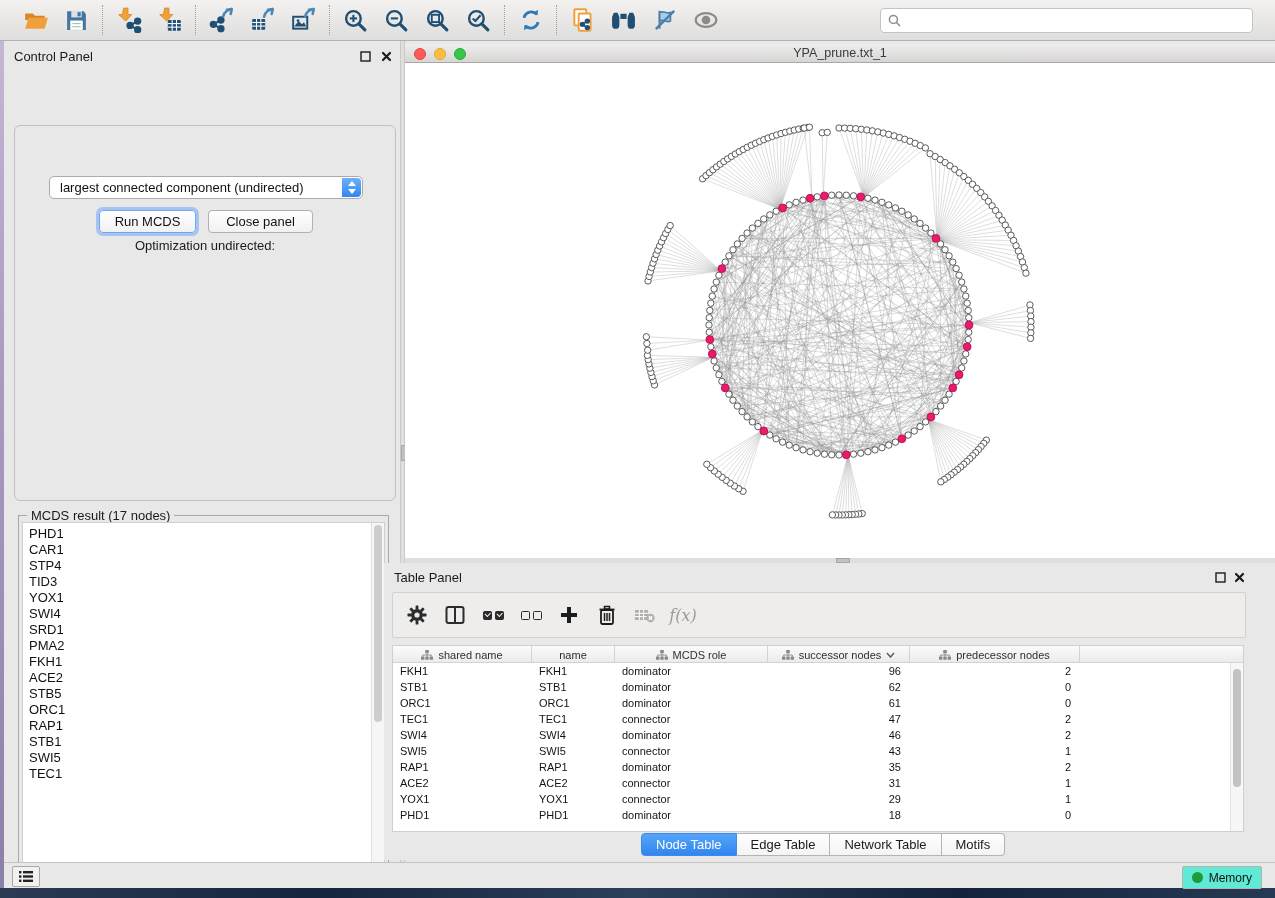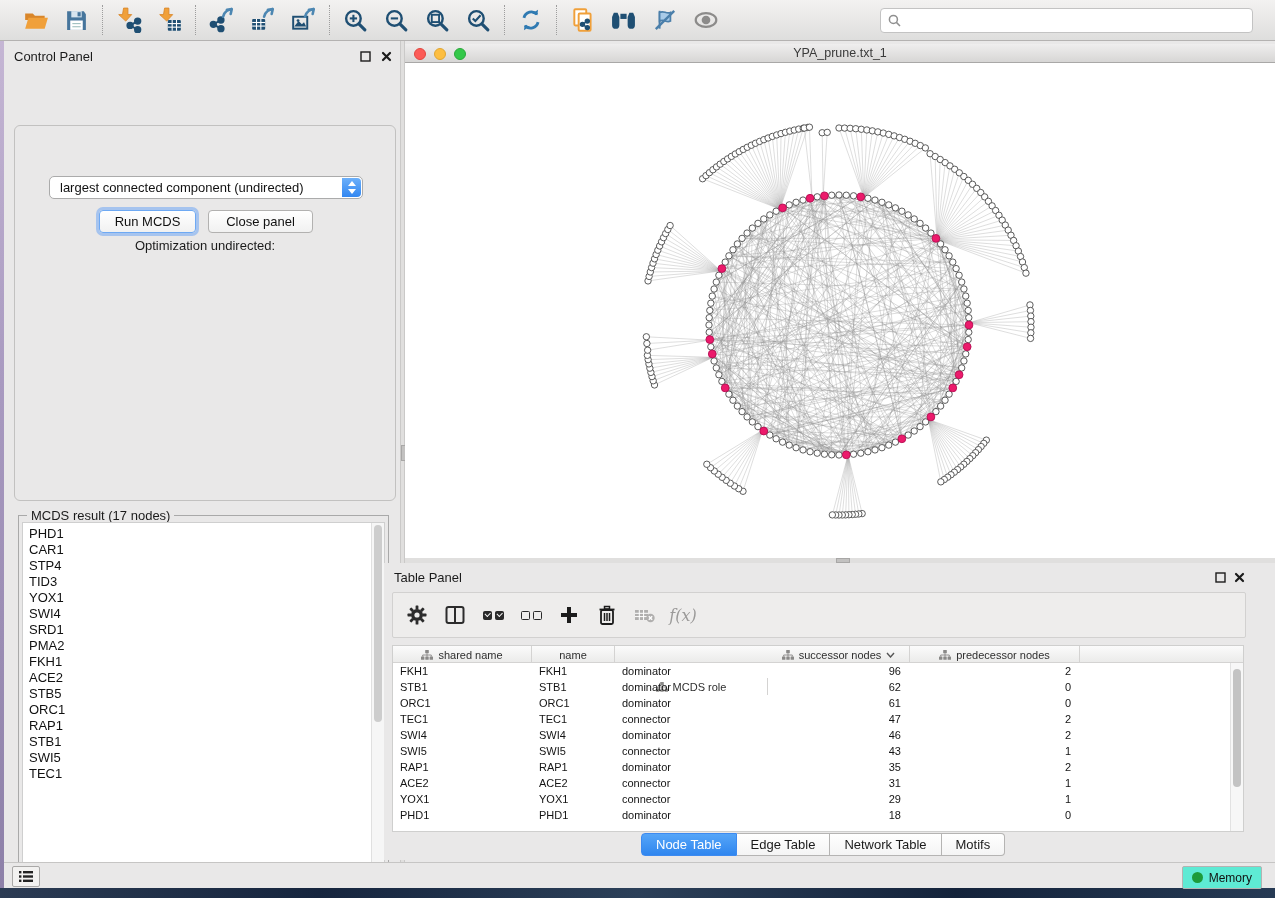--- a/index.html
+++ b/index.html
@@ -1248,21 +1248,21 @@
               </g>
               <g stroke="#8a8988" stroke-width="0.9" fill="none">
                 <path d="M6 3.2 V5 M1.7 6.5 V5 H10.3 V6.5 M6 5 V6.5"></path>
               </g>
             </svg>
             <span>shared name</span>
           </div>
           <div class="nt-hcell" style="width: 83px;">
             <span>name</span>
           </div>
-          <div class="nt-hcell" style="width: 153px; margin-top: 32px;">
+          <div class="nt-hcell" style="width: 153px;">
             <svg width="12" height="10" viewBox="0 0 12 10">
               <g fill="#8a8988">
                 <rect x="4.2" y="0" width="3.6" height="3.2" rx="0.5"></rect>
                 <rect x="0" y="6.5" width="3.4" height="3.2" rx="0.5"></rect>
                 <rect x="4.3" y="6.5" width="3.4" height="3.2" rx="0.5"></rect>
                 <rect x="8.6" y="6.5" width="3.4" height="3.2" rx="0.5"></rect>
               </g>
               <g stroke="#8a8988" stroke-width="0.9" fill="none">
                 <path d="M6 3.2 V5 M1.7 6.5 V5 H10.3 V6.5 M6 5 V6.5"></path>
               </g>

